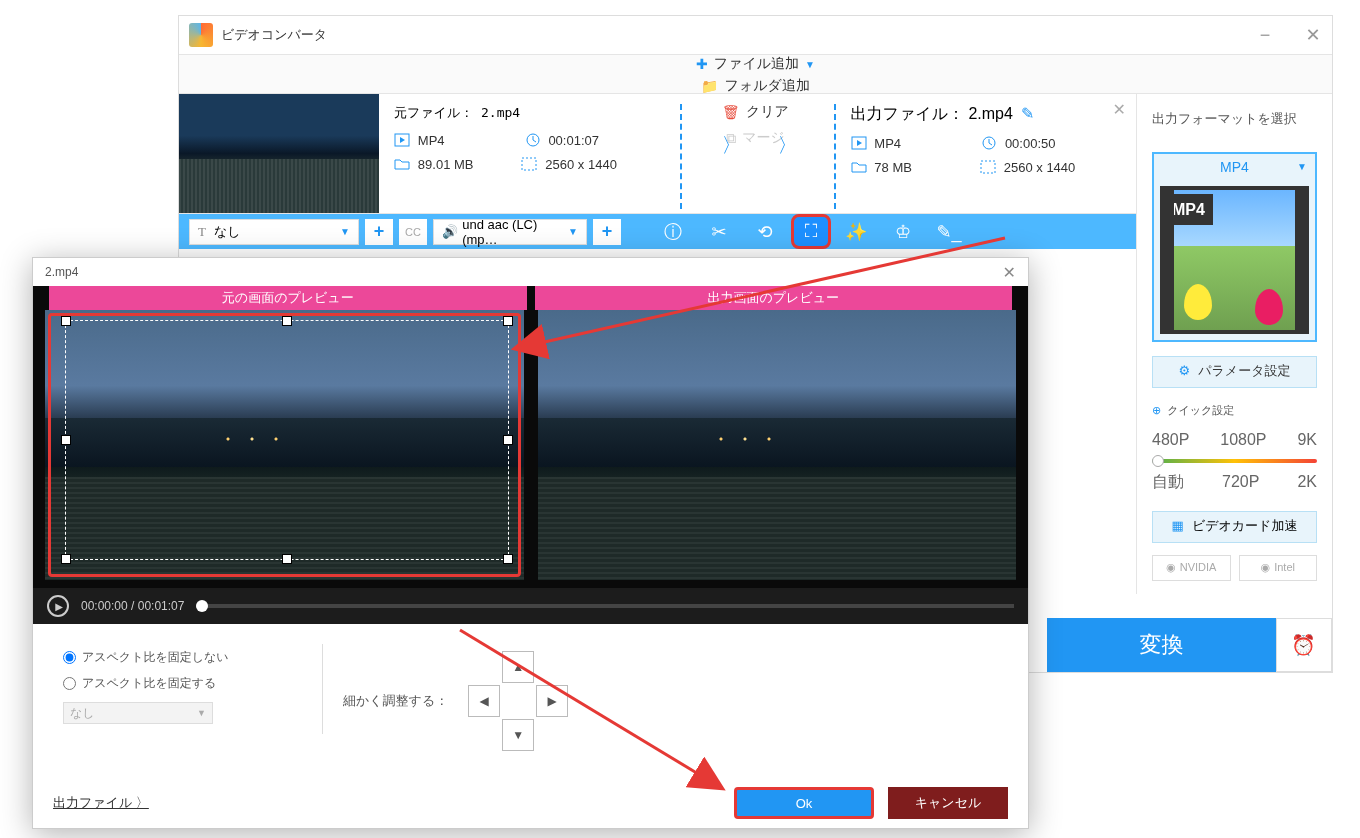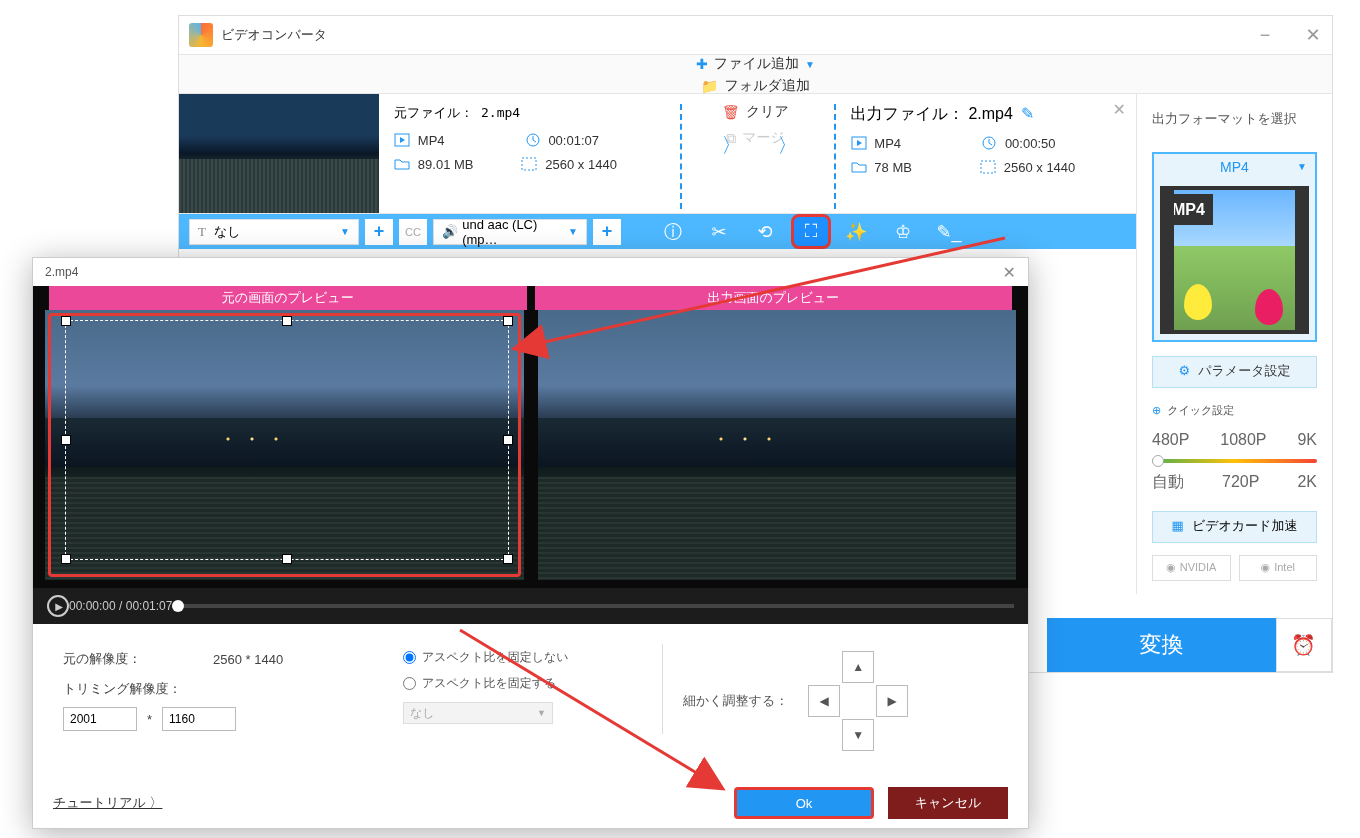--- a/index.html
+++ b/index.html
@@ -91,21 +91,21 @@
   .pane .hills { position:absolute; top:40%; left:0; right:0; height:18%; background: linear-gradient(180deg, #1a2a35, #0a1520);}
   .pane .reflect { position:absolute; bottom:0; left:0; right:0; height:38%; background: repeating-linear-gradient(180deg, rgba(255,255,255,.05) 0 2px, transparent 2px 5px), #1e2a28;}
   .pane .lights { position:absolute; top:46%; left:35%; width:80px; height:10px; background: radial-gradient(circle at 20% 50%, #ffd070 1px, transparent 2px), radial-gradient(circle at 50% 50%, #ffe090 1px, transparent 2px), radial-gradient(circle at 80% 50%, #ffd070 1px, transparent 2px);}
   .hl-box { position:absolute; inset:3px; border:3px solid #e53935; border-radius:4px; }
   .crop-rect { position:absolute; left:20px; top:10px; right:15px; bottom:20px; border:1px dashed #fff; }
   .crop-handle { position:absolute; width:10px; height:10px; background:#fff; border:1px solid #000;}
   .h-tl{top:-5px;left:-5px}.h-tc{top:-5px;left:calc(50% - 5px)}.h-tr{top:-5px;right:-5px}
   .h-ml{top:calc(50% - 5px);left:-5px}.h-mr{top:calc(50% - 5px);right:-5px}
   .h-bl{bottom:-5px;left:-5px}.h-bc{bottom:-5px;left:calc(50% - 5px)}.h-br{bottom:-5px;right:-5px}
 
-  .playbar { height:36px; background:#1c1c1c; display:flex; align-items:center; padding:0 14px; color:#ccc; font-size:12px;}
+  .playbar { height:36px; background:#1c1c1c; display:flex; align-items:center; padding:0 14px; gap:12px; color:#ccc; font-size:12px;}
   .play-icon { width:22px; height:22px; border:2px solid #ccc; border-radius:50%; display:flex; align-items:center; justify-content:center;}
   .play-icon::after{content:"▶"; font-size:10px; margin-left:2px;}
   .play-track { flex:1; height:4px; background:#444; position:relative;}
   .play-thumb { position:absolute; left:0; top:-4px; width:12px; height:12px; border-radius:50%; background:#fff;}
 
   .crop-settings { flex:1; padding: 20px 30px; display:flex; gap:20px;}
   .col1 { width:320px; font-size:13px; color:#444; }
   .col1 .row { display:flex; align-items:center; height:30px; gap:10px;}
   .col1 .lab { width:140px;}
   .numin { width:74px; height:24px; border:1px solid #bbb; padding:0 6px; font-size:12px;}
@@ -325,34 +325,20 @@
     </div>
   </div>
   <div class="playbar">
     <div class="play-icon"></div>
     <span><span>00:00:00</span> / <span>00:01:07</span></span>
     <div class="play-track">
         <div class="play-thumb"></div>
       </div>
   </div>
   <div class="crop-settings">
-    <div class="col1">
-      <div class="row">
-          <span class="lab">元の解像度：</span>
-          <span>2560 * 1440</span>
-        </div>
-      <div class="row">
-          <span class="lab">トリミング解像度：</span>
-        </div>
-      <div class="row">
-        <input class="numin" value="2001" style="">
-        <span>*</span>
-        <input class="numin" value="1160" style="">
-      </div>
-    </div>
     <div class="col2" style="display:flex;">
       <div>
         <label class="radio-row">
             <input type="radio" checked="" style="">
             <span>アスペクト比を固定しない</span>
           </label>
         <label class="radio-row">
             <input type="radio" style="">
             <span>アスペクト比を固定する</span>
           </label>
@@ -372,21 +358,21 @@
         <div class="pb">◀</div>
           <div class="empty"></div>
           <div class="pb">▶</div>
         <div class="empty"></div>
           <div class="pb">▼</div>
           <div class="empty"></div>
       </div>
     </div>
   </div>
   <div class="crop-footer">
-    <span class="tutorial-link">チュートリアル 〉</span>
+    <span class="tutorial-link">出力ファイル 〉</span>
     <div class="spacer"></div>
     <button class="btn-ok">Ok</button>
     <button class="btn-cancel">キャンセル</button>
   </div>
 </div>
 
 <svg class="arrow-svg" style="left:0; top:0;" width="1360" height="838">
   <defs>
       <marker id="ah" markerWidth="12" markerHeight="12" refX="2" refY="6" orient="auto">
         <path d="M0 0 L12 6 L0 12 z" fill="#e53935"></path>

